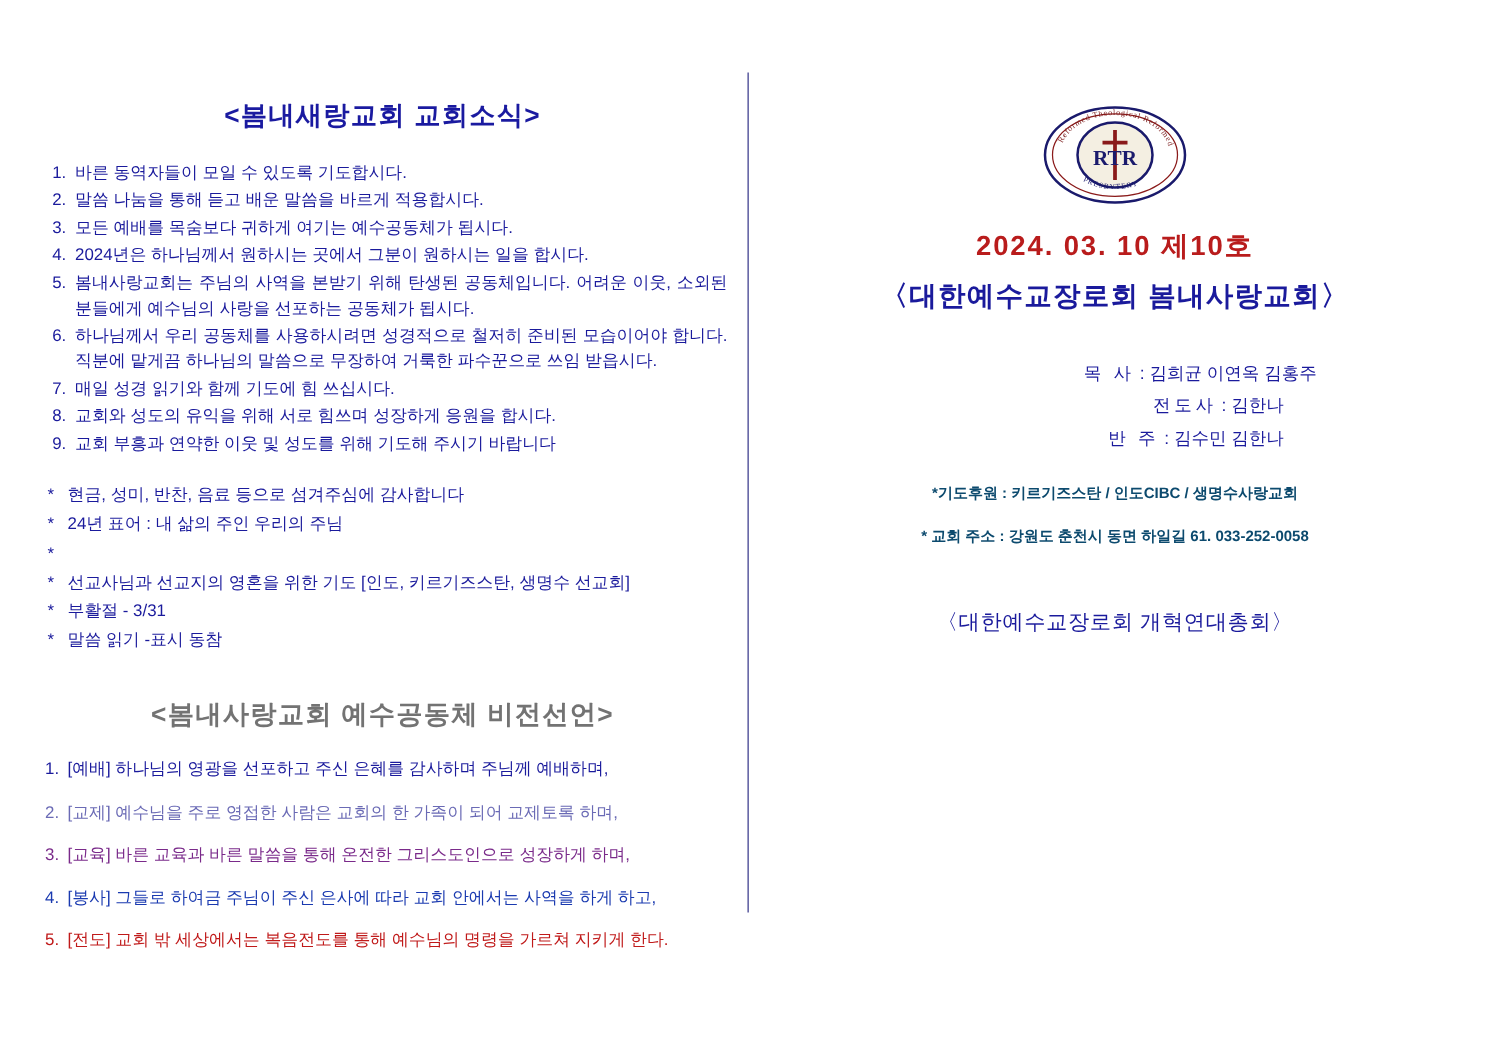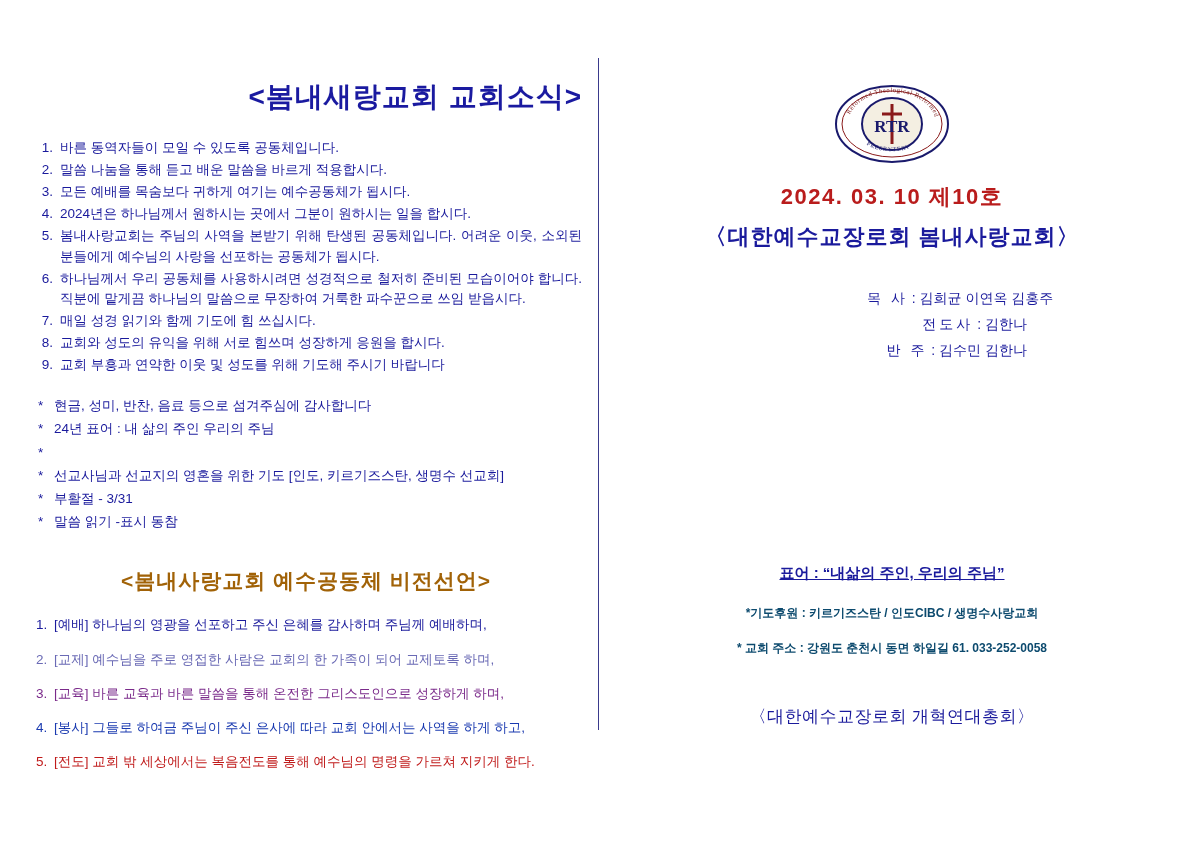--- a/index.html
+++ b/index.html
@@ -30,22 +30,22 @@
     background: #3a3a8c;
   }
   
   .left {
     position: absolute;
     left: 30px;
     top: 78px;
     width: 552px;
   }
   .title-news {
-    text-align: right;
-    font-size: 28px;
+    text-align: center;
+    font-size: 21px;
     font-weight: bold;
     color: #1a1aa0;
     letter-spacing: 1px;
     margin: 0 0 22px 0;
   }
   ul.news-list {
     list-style: none;
     margin: 0 0 0 8px;
     padding: 0;
   }
@@ -78,21 +78,21 @@
     display: flex;
   }
   .star-list .star-item .bullet {
     width: 16px;
     flex: none;
   }
   .title-vision {
     text-align: center;
     font-size: 21px;
     font-weight: bold;
-    color: #a16207;
+    color: #737373;
     letter-spacing: 1px;
     margin: 34px 0 20px 0;
   }
   .vision-list {
     margin: 0 0 0 6px;
   }
   .vision-item {
     display: flex;
     font-size: 13.5px;
     line-height: 1.5;
@@ -183,21 +183,21 @@
 
   <div class="divider"></div>
 
   <div class="left">
 
     <div class="title-news">&lt;봄내새랑교회 교회소식&gt;</div>
 
     <ul class="news-list">
       <li>
         <span class="num">1.</span>
-        <span class="txt">바른 동역자들이 모일 수 있도록 공동체입니다.</span>
+        <span class="txt">바른 동역자들이 모일 수 있도록 기도합시다.</span>
       </li>
       <li>
         <span class="num">2.</span>
         <span class="txt">말씀 나눔을 통해 듣고 배운 말씀을 바르게 적용합시다.</span>
       </li>
       <li>
         <span class="num">3.</span>
         <span class="txt">모든 예배를 목숨보다 귀하게 여기는 예수공동체가 됩시다.</span>
       </li>
       <li>
@@ -310,20 +310,19 @@
       <div class="staff-row">
         <span class="role">전도사</span>
         <span>: 김한나</span>
       </div>
       <div class="staff-row">
         <span class="role">반  주</span>
         <span>: 김수민 김한나</span>
       </div>
     </div>
 
-    <div class="slogan">표어 : “내삶의 주인, 우리의 주님”</div>
     <div class="info-line">*기도후원 : 키르기즈스탄 / 인도CIBC / 생명수사랑교회</div>
     <div class="info-line second">* 교회 주소  : 강원도 춘천시 동면 하일길 61. 033-252-0058</div>
     <div class="denomination">〈대한예수교장로회 개혁연대총회〉</div>
 
   </div>
 
 </div>
 
 </body></html>

